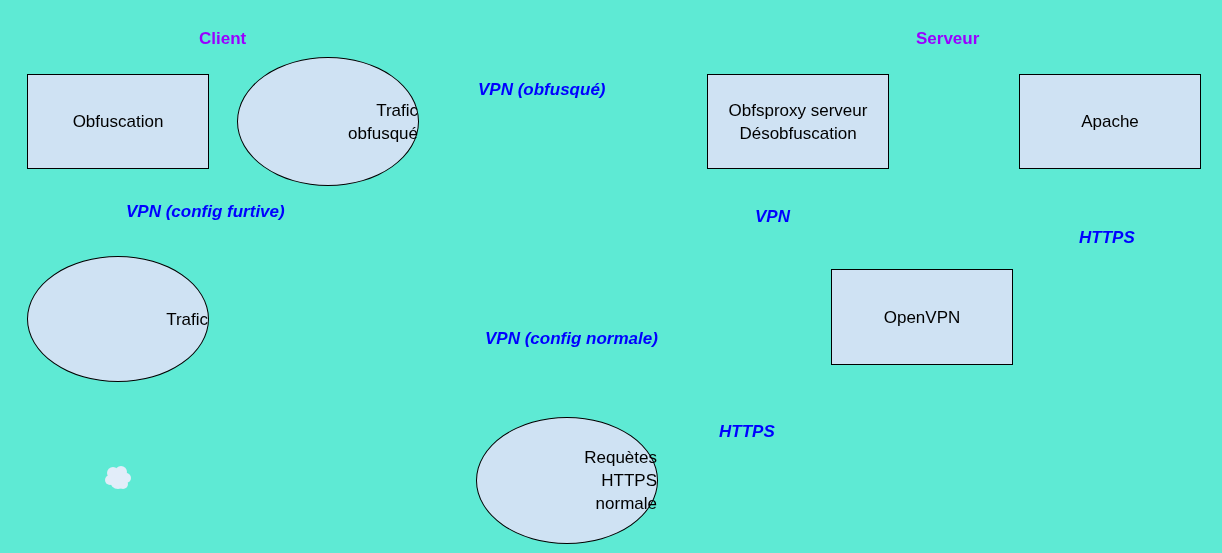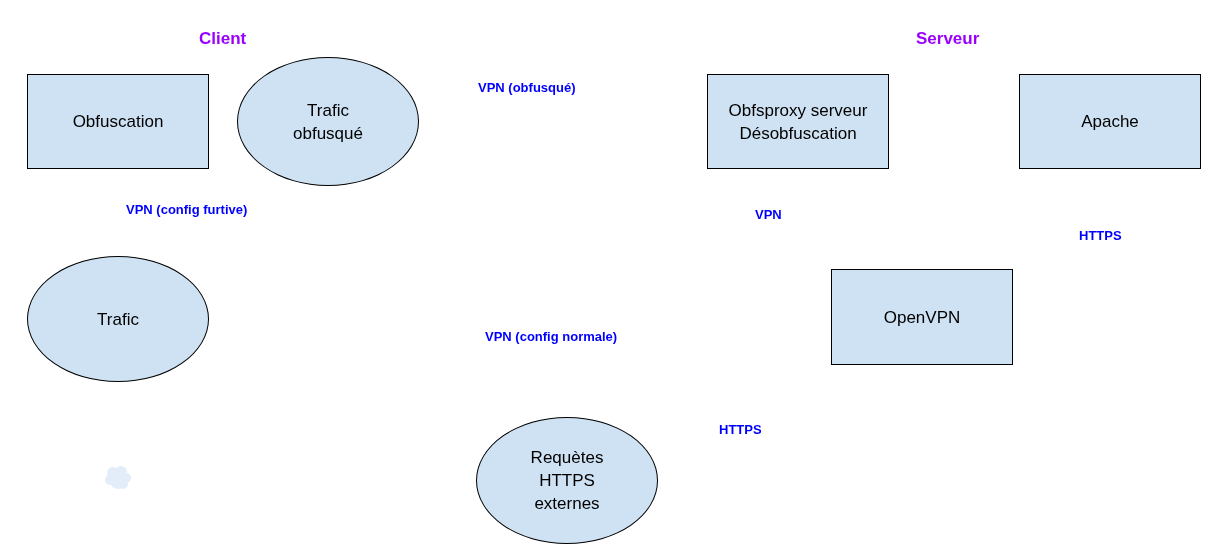--- a/index.html
+++ b/index.html
@@ -1,51 +1,52 @@
 <!DOCTYPE html>
 <html><head>
 <meta charset="utf-8">
 <style>
   html, body { margin: 0; padding: 0; background: #000; }
   #canvas {
     position: relative;
     width: 1222px;
     height: 553px;
-    background: #ffffff;
+    background: #5eead4;
     overflow: hidden;
     font-family: "Liberation Sans", sans-serif;
   }
   .node {
     position: absolute;
     background: #cfe2f3;
     border: 1px solid #000000;
     color: #000000;
     display: flex;
     flex-direction: column;
     align-items: center;
     justify-content: center;
     text-align: center;
     font-size: 17px;
     line-height: 23px;
     box-sizing: border-box;
   }
-  .node.ellipse { border-radius: 50%; }
+  .node.ellipse { border-radius: 50%; align-items: flex-end; }
   .section-label {
     position: absolute;
     color: #9900ff;
     font-weight: bold;
     font-size: 17px;
     white-space: nowrap;
   }
   .edge-label {
     position: absolute;
     color: #0000ff;
     font-weight: bold;
-    font-size: 13px;
+    font-size: 17px;
     white-space: nowrap;
+    font-style: italic;
   }
   
   #sec-client  { left: 199px; top: 29px; }
   #sec-serveur { left: 916px; top: 29px; }
 
   #n-obfsproxy-client  { left: 27px;   top: 74px;  width: 182px; height: 95px; }
   #n-trafic-obfusque   { left: 237px;  top: 57px;  width: 182px; height: 129px; }
   #n-obfsproxy-serveur { left: 707px;  top: 74px;  width: 182px; height: 95px; }
   #n-apache            { left: 1019px; top: 74px;  width: 182px; height: 95px; }
   #n-trafic            { left: 27px;   top: 256px; width: 182px; height: 126px; }
@@ -91,21 +92,21 @@
     <div>Trafic</div>
   </div>
 
   <div class="node rect" id="n-openvpn">
     <div>OpenVPN</div>
   </div>
 
   <div class="node ellipse" id="n-requetes">
     <div>Requètes</div>
     <div>HTTPS</div>
-    <div>externes</div>
+    <div>normale</div>
   </div>
 
   <div class="edge-label" id="l-vpn-obfusque">VPN (obfusqué)</div>
   <div class="edge-label" id="l-vpn-config-furtive">VPN (config furtive)</div>
   <div class="edge-label" id="l-vpn">VPN</div>
   <div class="edge-label" id="l-https-apache">HTTPS</div>
   <div class="edge-label" id="l-vpn-config-normale">VPN (config normale)</div>
   <div class="edge-label" id="l-https-openvpn">HTTPS</div>
 
   <svg id="cloud-blob" viewBox="0 0 32 30">

